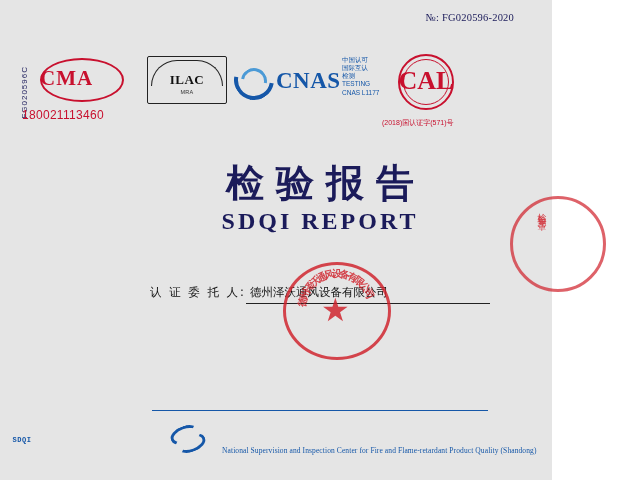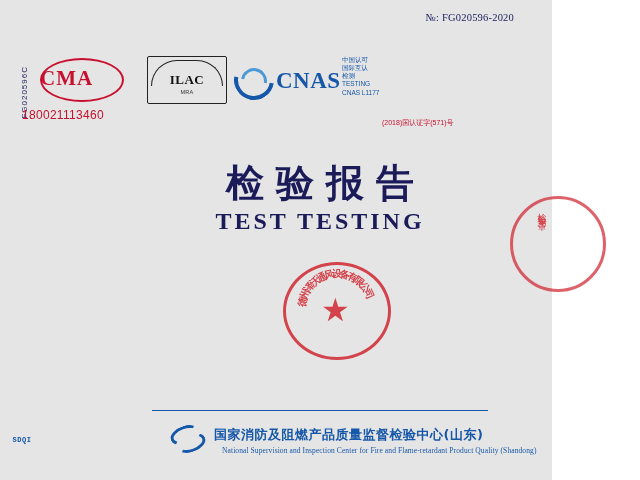--- a/index.html
+++ b/index.html
@@ -480,25 +480,30 @@
       <div class="word">CNAS</div>
     </div>
     <div class="cnas-side">
       <div>中国认可</div>
       <div>国际互认</div>
       <div>检测</div>
       <div>TESTING</div>
       <div>CNAS L1177</div>
     </div>
 
+    <div class="cal">
+      <div class="outer"></div>
+      <div class="inner"></div>
+      <div class="glyph">CAL</div>
+    </div>
     <div class="cal-code">(2018)国认证字(571)号</div>
   </div>
 
   <div class="title-cn">检验报告</div>
-  <div class="title-en">TEST TESTING</div>
+  <div class="title-en">SDQI REPORT</div>
 
   <div class="seal-edge"></div>
   <div class="seal-edge-txt">检验专用章</div>
 
   <div class="seal">
     <div class="ring"></div>
     <div class="arc-text">
       <span style="transform:rotate(-78deg)">德</span>
       <span style="transform:rotate(-65deg)">州</span>
       <span style="transform:rotate(-52deg)">泽</span>
@@ -509,26 +514,30 @@
       <span style="transform:rotate(13deg)">备</span>
       <span style="transform:rotate(26deg)">有</span>
       <span style="transform:rotate(39deg)">限</span>
       <span style="transform:rotate(52deg)">公</span>
       <span style="transform:rotate(65deg)">司</span>
     </div>
     <div class="star">★</div>
   </div>
 
   <div class="fields">
+    <div class="field-row">
+      <div class="field-label">认 证 委 托 人:</div>
+      <div class="field-value">德州泽沃通风设备有限公司</div>
+      <div class="field-rule"></div>
+    </div>
   </div>
 
   <div class="footer">
     <div class="footer-rule"></div>
     <div class="sdqi-mark">
       <div class="s1"></div>
       <div class="s2"></div>
     </div>
     <div class="sdqi-text">SDQI</div>
-    <div class="footer-cn">国家消防及阻燃产品质量监督检验中心(山东)</div>
     <div class="footer-en">National Supervision and Inspection Center for Fire and Flame-retardant Product Quality (Shandong)</div>
   </div>
 
 </div>
 
 </body></html>

